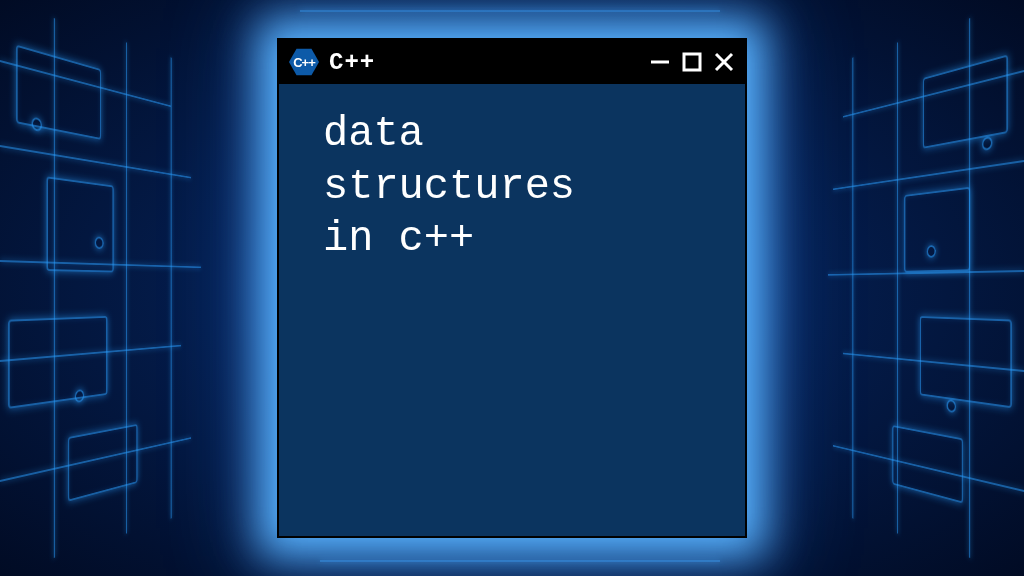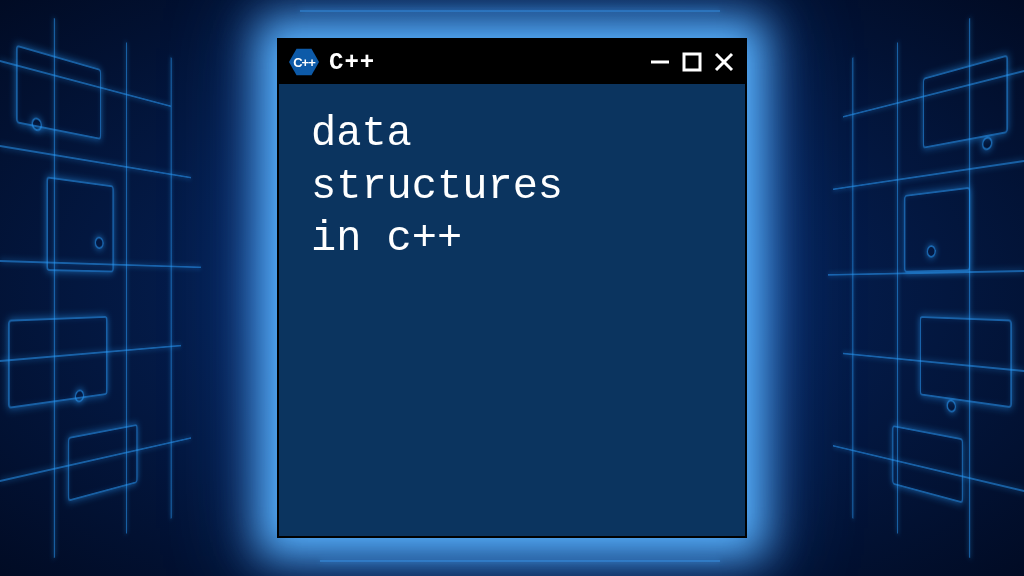--- a/index.html
+++ b/index.html
@@ -140,21 +140,21 @@
     }
 
     .win-icon svg {
       stroke: #fff;
       stroke-width: 3;
       fill: none;
     }
 
     .content {
       flex: 1;
-      padding: 24px 32px;
+      padding: 24px 44px;
       color: #fff;
       font-family: "Courier New", monospace;
       font-size: 42px;
       line-height: 1.25;
       font-weight: normal;
       white-space: pre-line;
       letter-spacing: 0px;
     }
   </style>
 </head>

